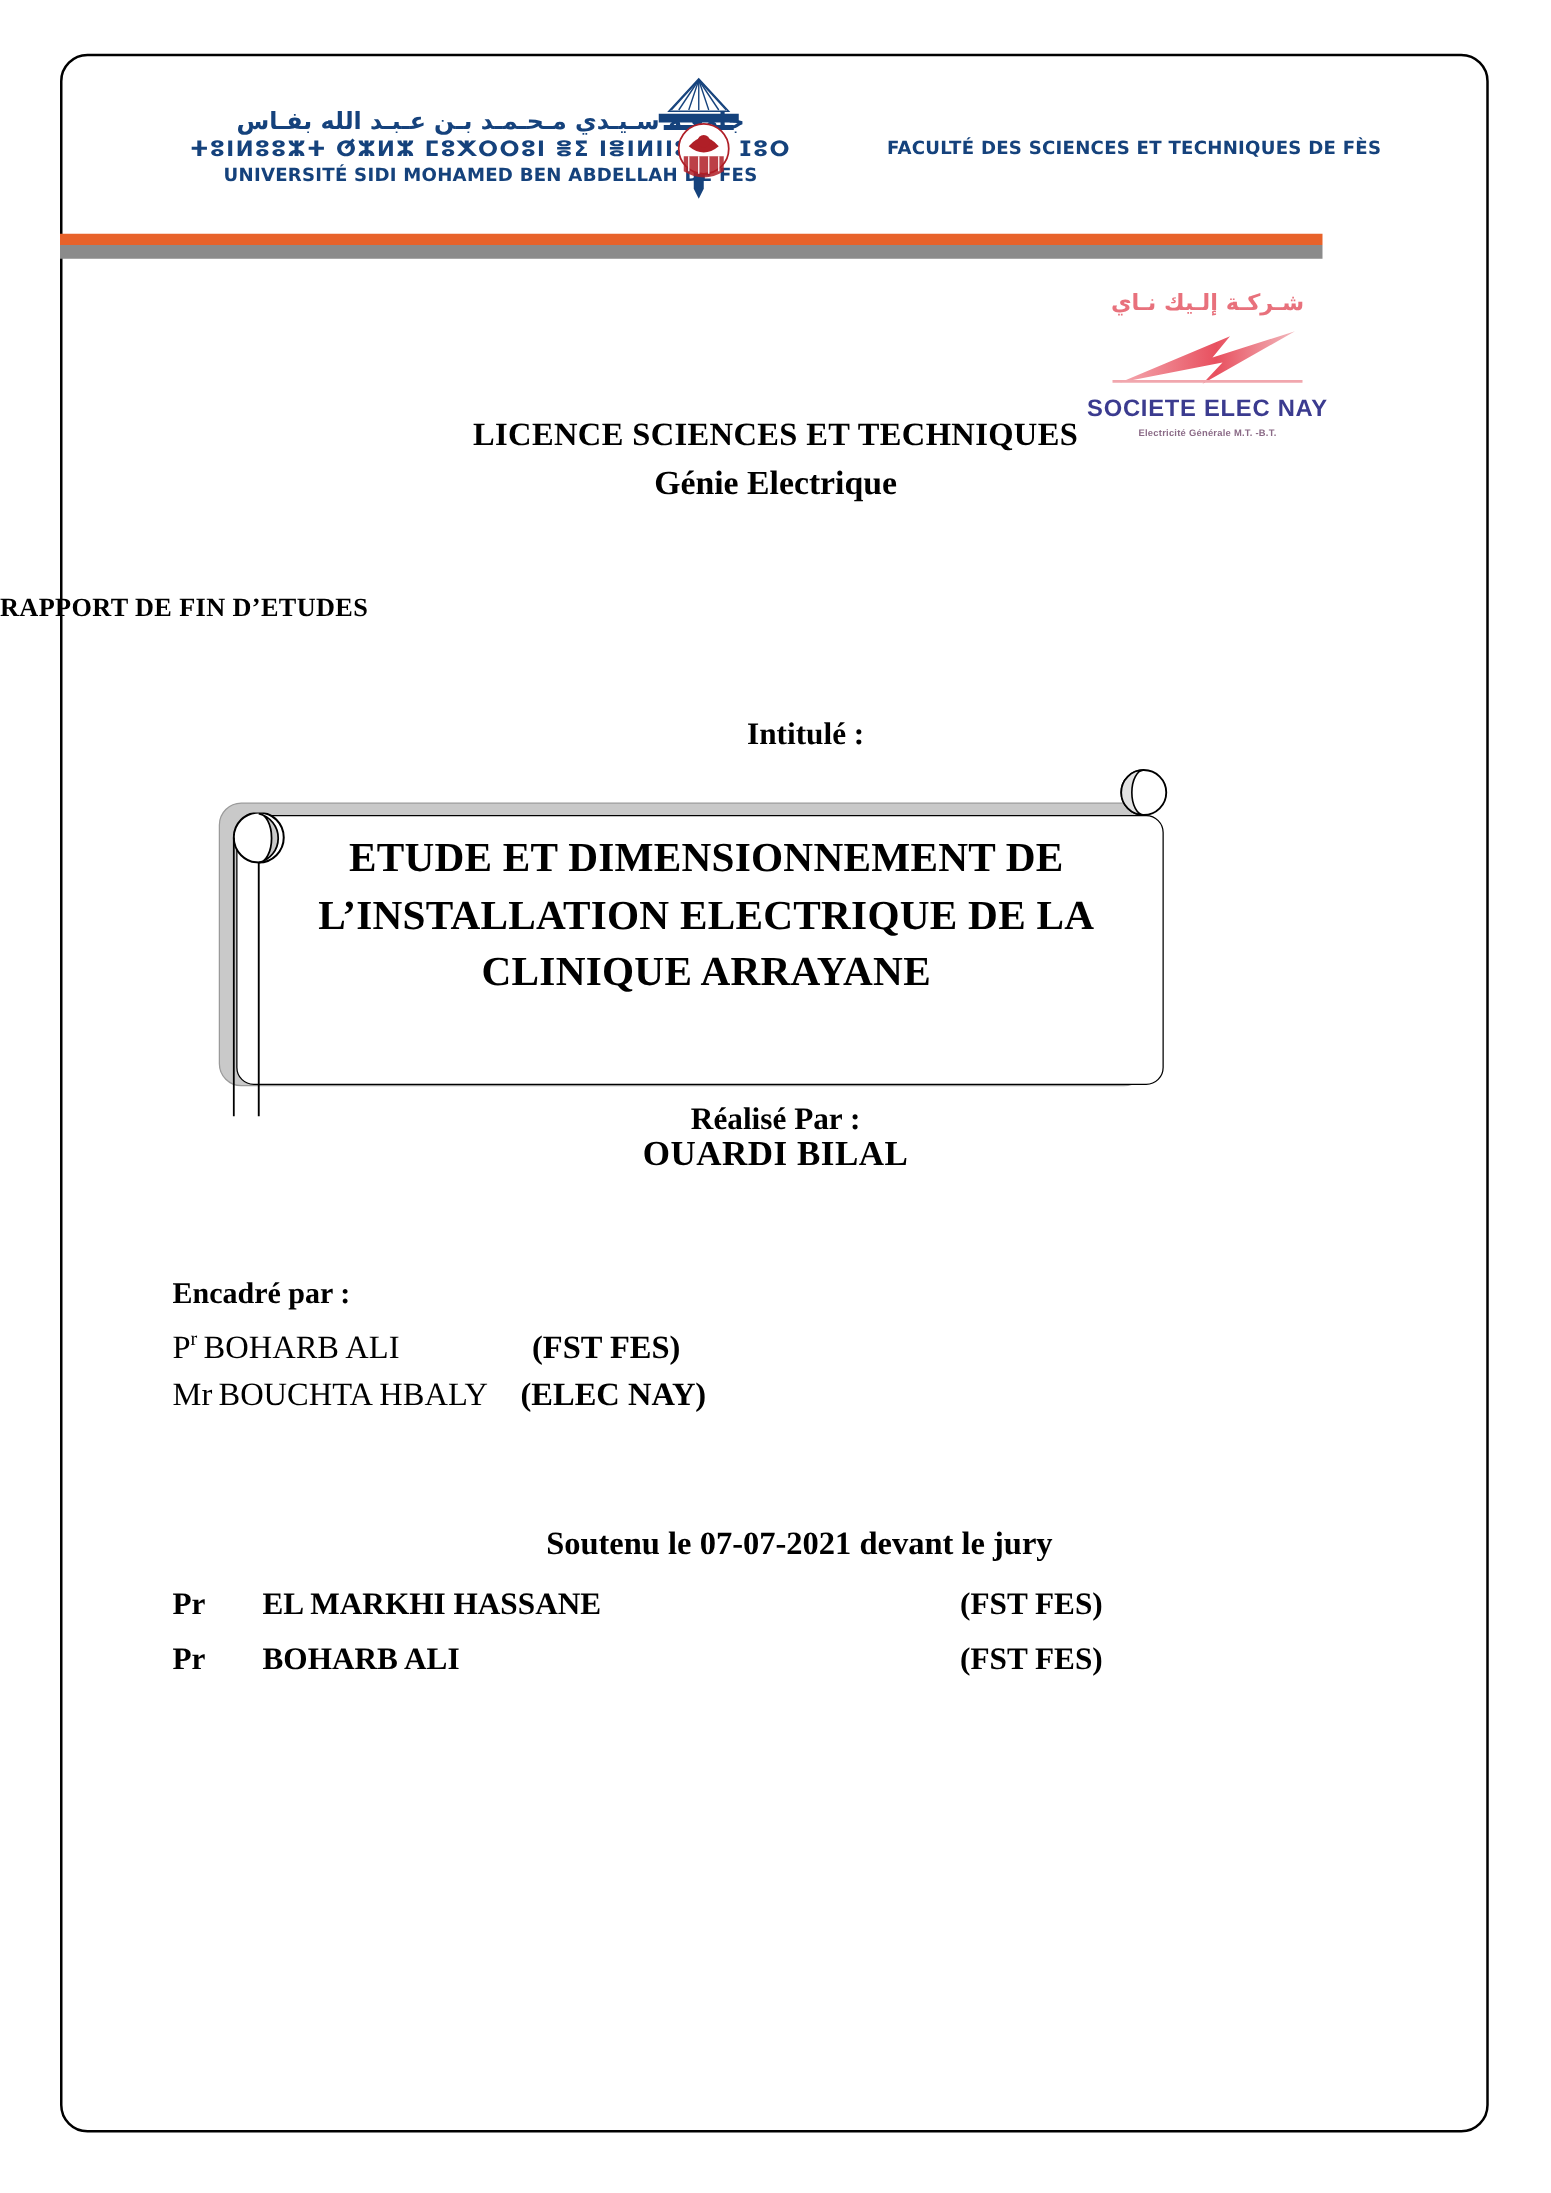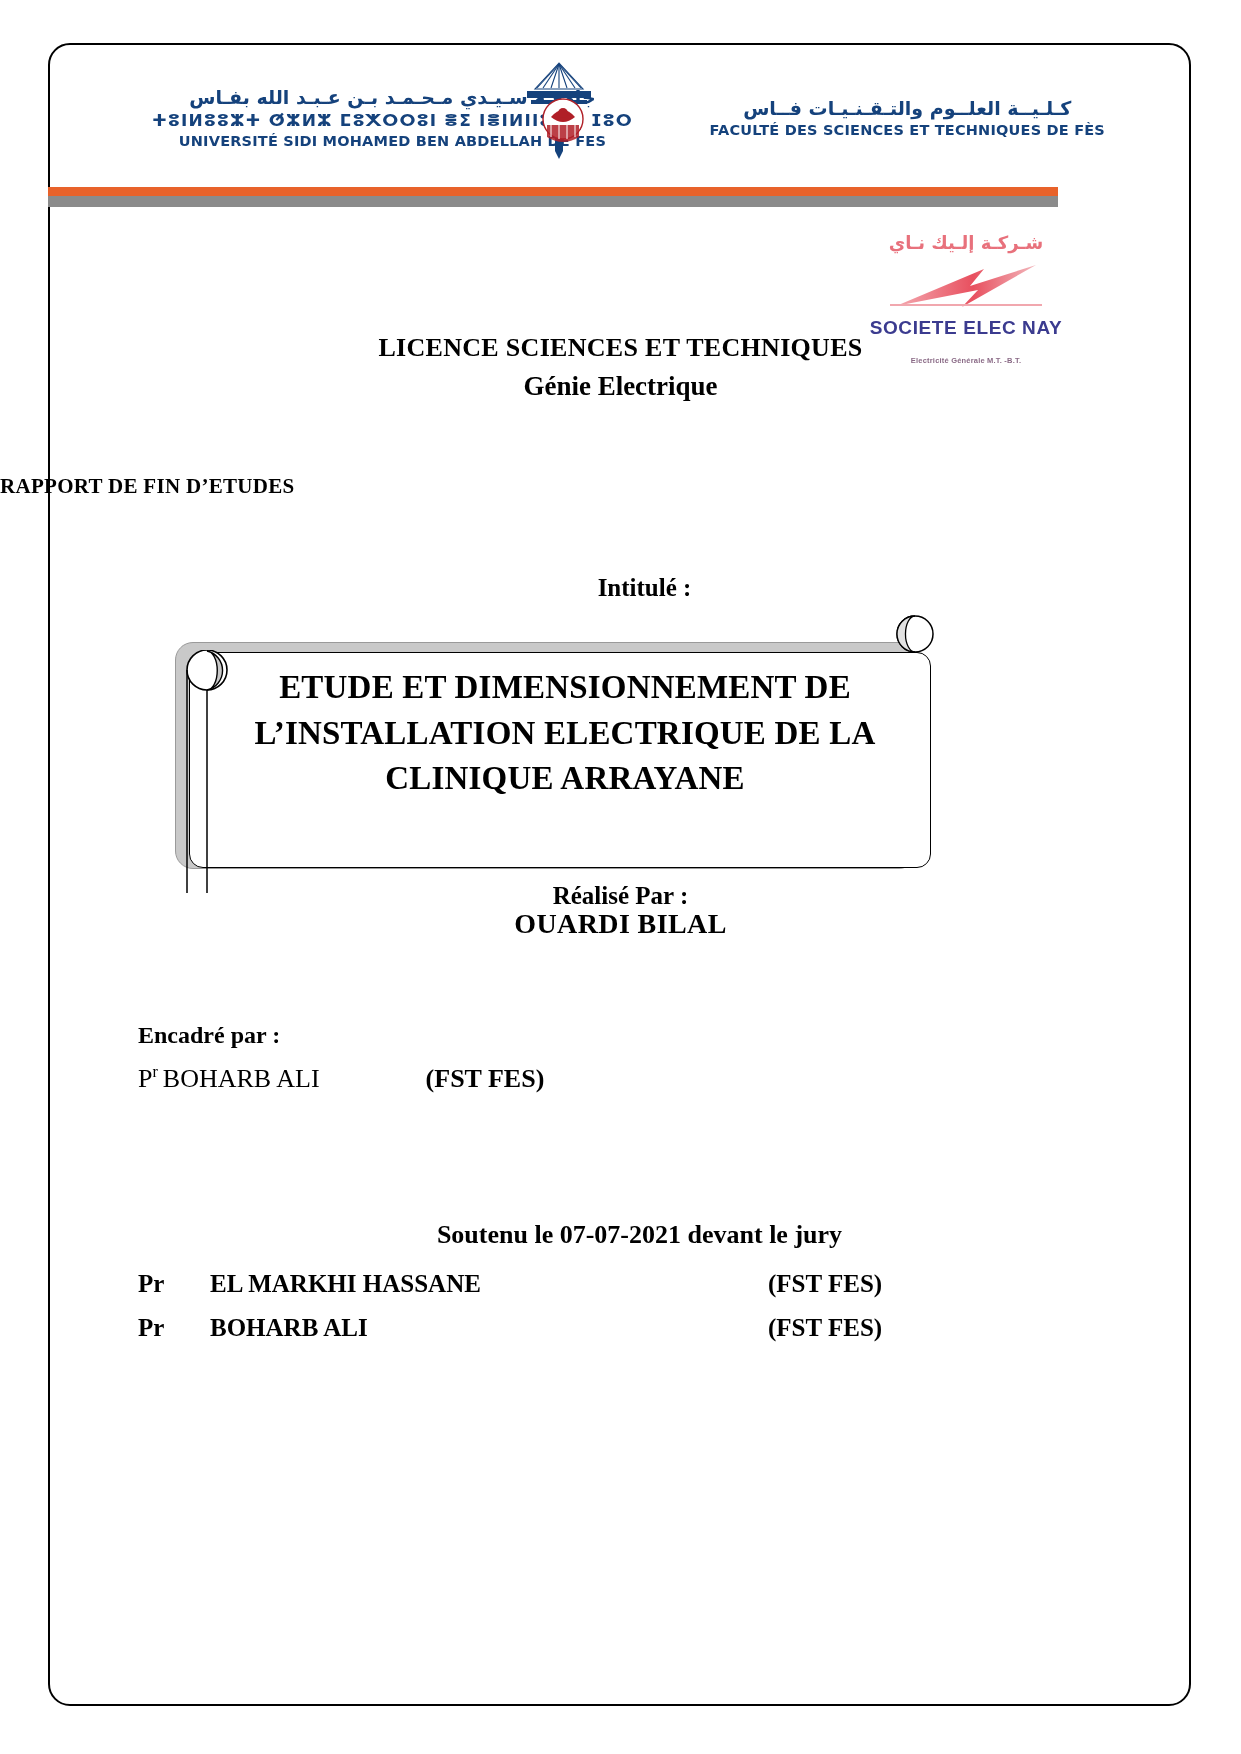--- a/index.html
+++ b/index.html
@@ -134,21 +134,21 @@
     color: #3b3b8f;
     letter-spacing: 0.6px;
     white-space: nowrap;
   }
   .elec-sub {
     font-family: "Liberation Sans", sans-serif;
     font-size: 7.5px;
     font-weight: bold;
     color: #8a6a86;
     letter-spacing: 0.2px;
-    margin-top: 17px;
+    margin-top: 3px;
     white-space: nowrap;
   }
 
   
   .diploma {
     position: absolute;
     left: 0;
     top: 333px;
     width: 1241px;
     text-align: center;
@@ -333,21 +333,20 @@
 
 <div class="header-band">
 
   <div class="uni-block">
     <div class="ar-line">جامعـة سـيـدي مـحـمـد بـن عـبـد الله بفـاس</div>
     <div class="tif-line">ⵜⵓⵏⵍⵓⵓⵣⵜ ⵚⵣⵍⵣ ⵎⵓⵅⵔⵔⵓⵏ ⴻⵉ ⵏⴻⵏⵍⵏⵏⵓⵔ | ⵊⵓⵔ</div>
     <div class="lat-line">UNIVERSITÉ SIDI MOHAMED BEN ABDELLAH DE FES</div>
   </div>
 
   <div class="fst-block">
-    <div class="ar-line">كـلـيــة العلــوم والتـقـنـيـات فــاس</div>
     <div class="lat-line">FACULTÉ DES SCIENCES ET TECHNIQUES DE FÈS</div>
   </div>
 </div>
 
 <div class="emblem">
   <svg width="84" height="115" viewBox="0 0 84 115">
 
     <g stroke="#15427c" stroke-width="1.1" fill="#ffffff">
       <path d="M42 8 L18 34 L66 34 Z" fill="#ffffff"></path>
       <line x1="42" y1="9" x2="42" y2="33"></line>
@@ -433,20 +432,25 @@
 
 <div class="supervisors">
   <div class="sup-heading">Encadré par :</div>
 
   <div class="sup-row sup-row-1">
     <span class="sup-title"><span>P</span><sup>r</sup></span>
     <span class="sup-name">BOHARB ALI</span>
     <span class="sup-org">(FST FES)</span>
   </div>
 
+  <div class="sup-row sup-row-2">
+    <span class="sup-title">Mr</span>
+    <span class="sup-name">BOUCHTA HBALY</span>
+    <span class="sup-org">(ELEC NAY)</span>
+  </div>
 </div>
 
 <div class="defense">Soutenu le 07-07-2021 devant le jury</div>
 
 <div class="jury">
   <div class="jury-row">
     <span class="jury-rank">Pr</span>
     <span class="jury-name">EL MARKHI HASSANE</span>
     <span class="jury-org">(FST FES)</span>
   </div>

